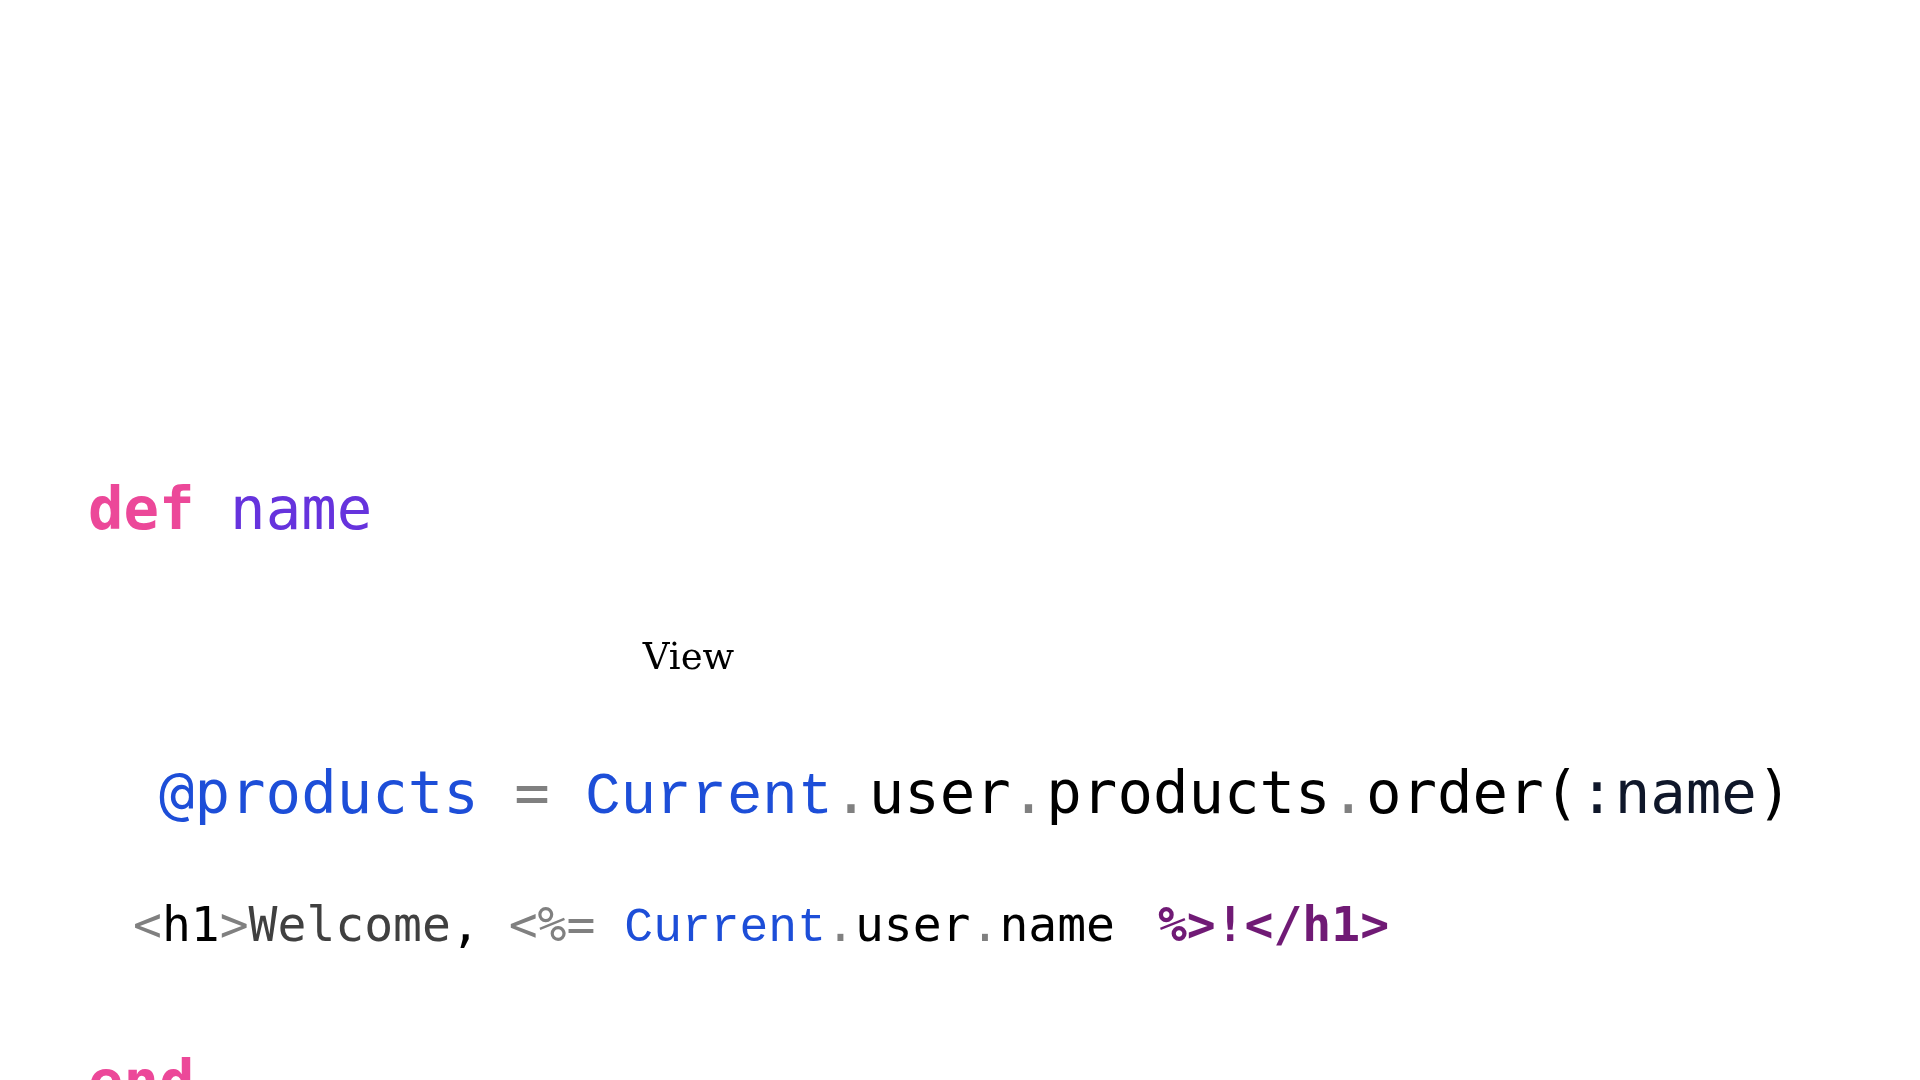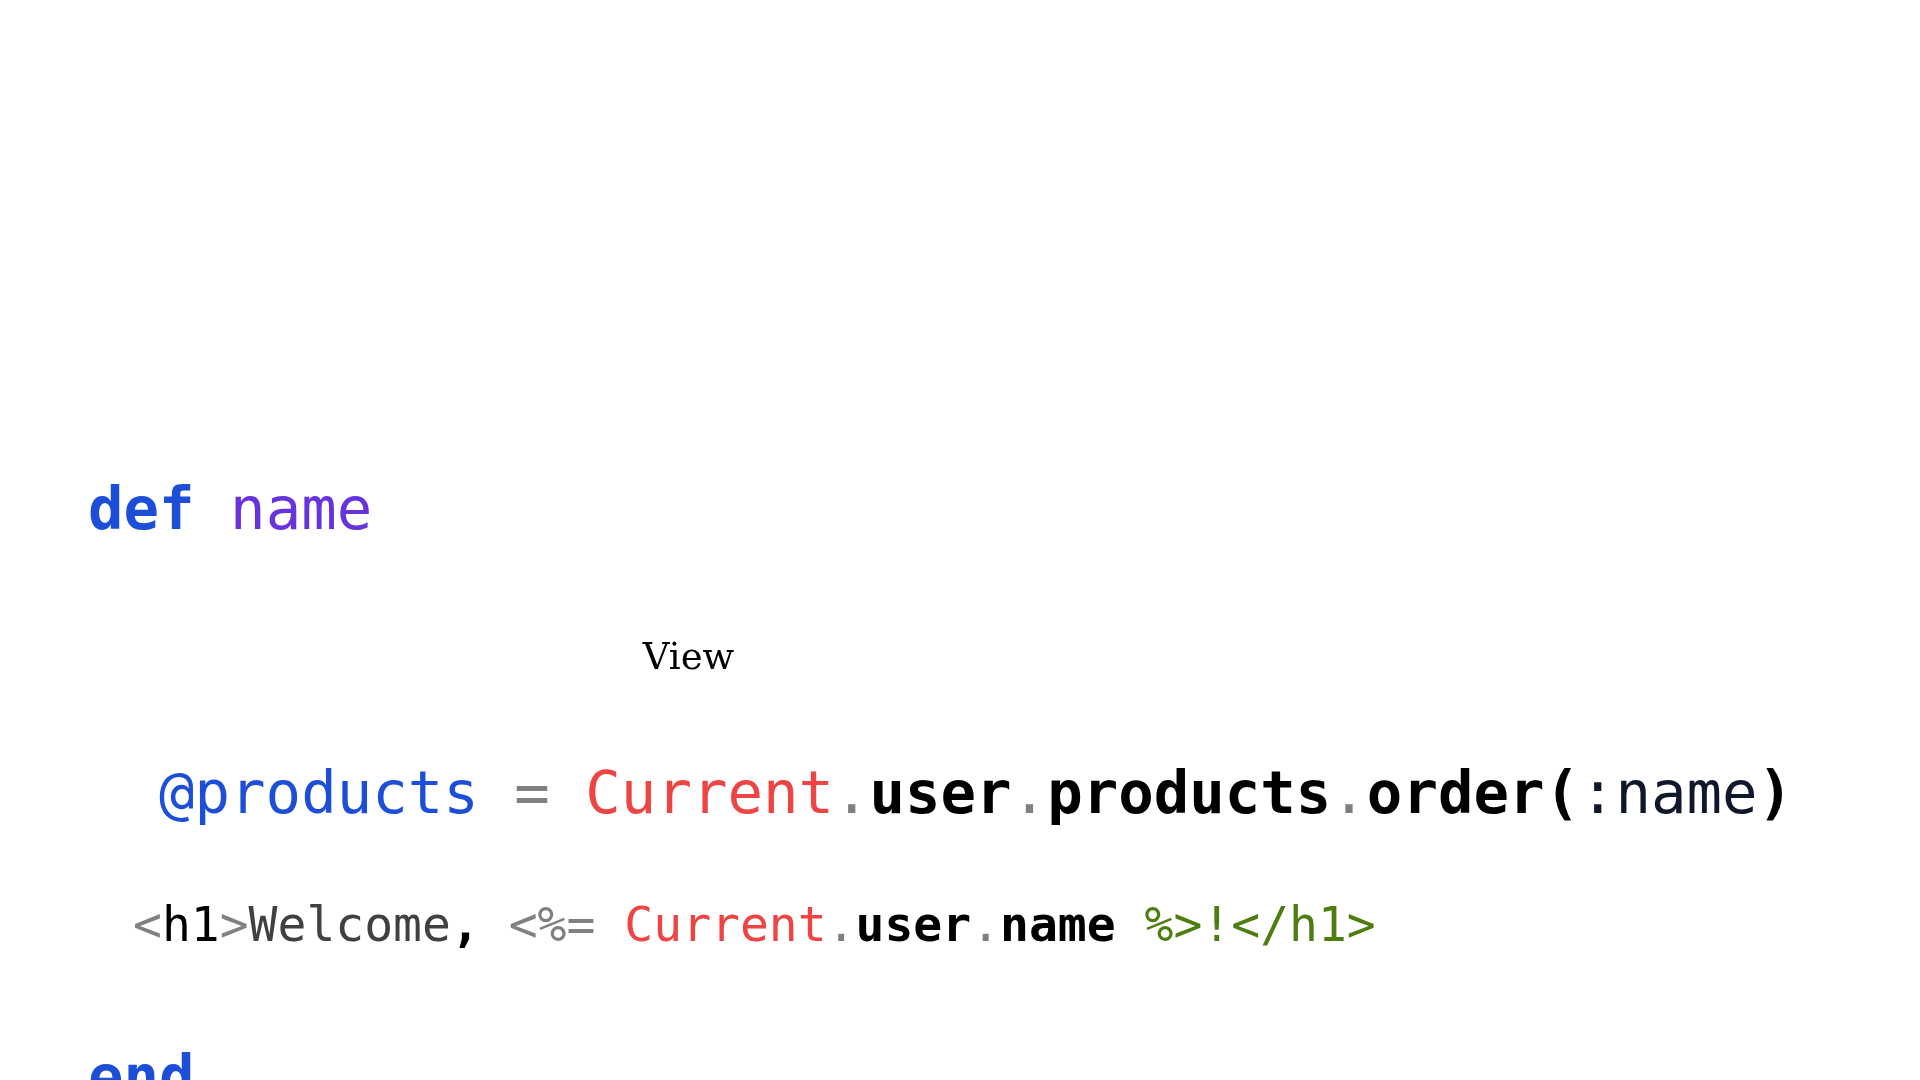--- a/index.html
+++ b/index.html
@@ -65,30 +65,30 @@
     font-size: 48px;
     line-height: 62px;
   }
 
   .code-line {
     display: block;
     white-space: pre;
   }
 
   
-  .tok-kw      { color: #1d4ed8; font-weight: 700; }
+  .tok-kw      { color: #ec4899; font-weight: 700; }
   .tok-def     { color: #6633DD; font-weight: 400; }
   .tok-ivar    { color: #1d4ed8; font-weight: 400; }
   .tok-symbol  { color: #0f172a; font-weight: 400; }
-  .tok-const   { color: #ef4444; font-weight: 400; }
+  .tok-const   { color: #1d4ed8; font-weight: 400; font-family: Liberation Mono, monospace; }
   .tok-string  { color: #404040; font-weight: 400; }
-  .tok-plain   { color: #000000; font-weight: 700; }
+  .tok-plain   { color: #000000; font-weight: 400; }
   .tok-punct   { color: #808080; font-weight: 400; }
   .tok-erb     { color: #808080; font-weight: 400; }
-  .tok-erbend  { color: #4d7c0f; font-weight: 400; }
+  .tok-erbend  { color: #701a75; font-weight: 700; margin-left: 14px; }
   .tok-tagname { color: #000000; font-weight: 400; text-align: center; }
 </style>
 </head>
 <body>
 
 <div class="slide">
 
 
   <div class="code-block" id="code-controller">
 

